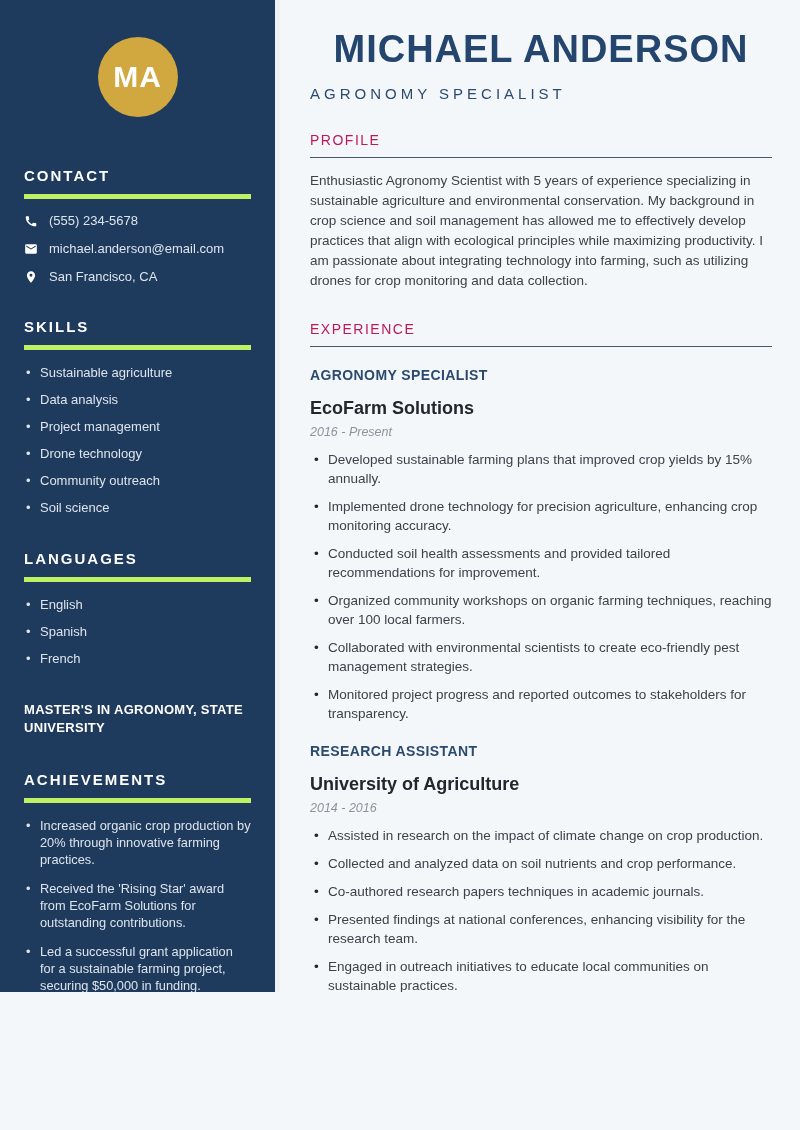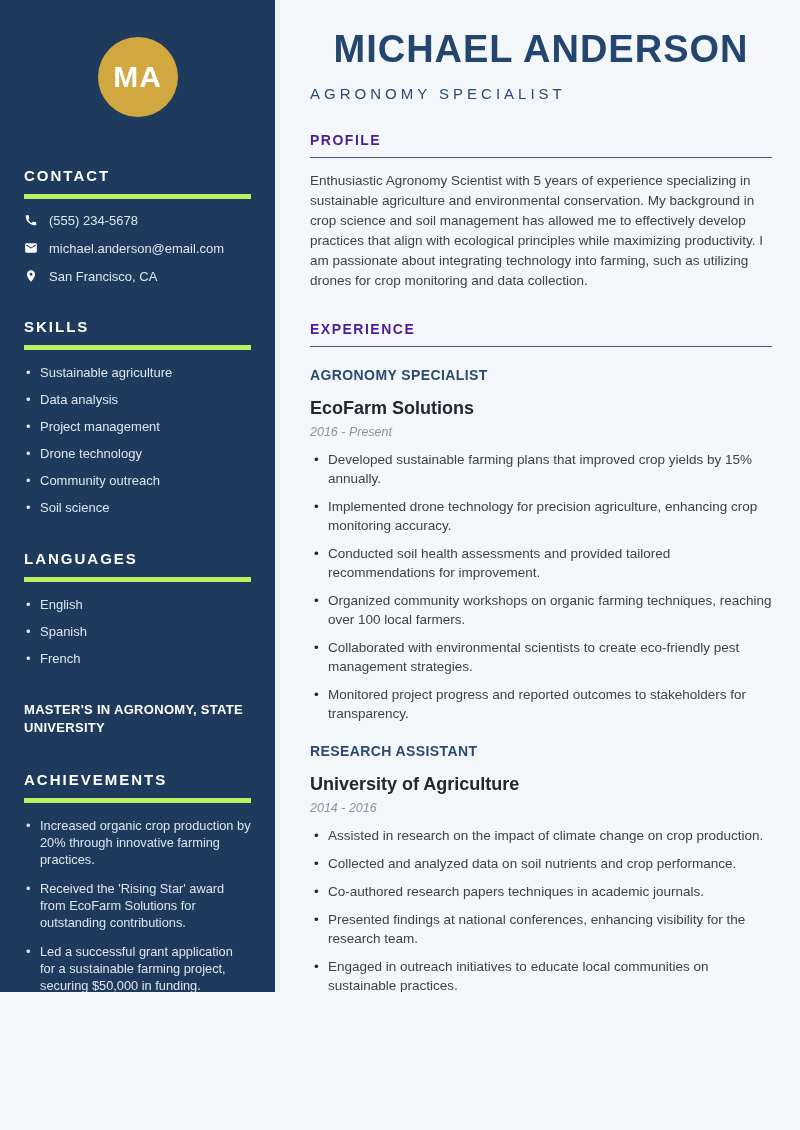--- a/index.html
+++ b/index.html
@@ -41,21 +41,21 @@
     color: #ffffff;
     font-size: 15px;
     font-weight: bold;
     letter-spacing: 2px;
     padding-bottom: 10px;
     border-bottom: 5px solid #bef264;
     margin-bottom: 14px;
   }
   .contact-row {
     display: flex;
-    align-items: flex-start;
+    align-items: flex-end;
     gap: 11px;
     margin-bottom: 13px;
     font-size: 13px;
   }
   .contact-row .cicon { width: 14px; height: 14px; flex-shrink: 0; display: inline-flex; }
   .cicon svg { width: 14px; height: 14px; fill: #ffffff; }
   .side-list { list-style: none; }
   .side-list li {
     font-size: 13px;
     margin-bottom: 10px;
@@ -93,23 +93,23 @@
   }
   .job-subtitle {
     color: #2b4a6f;
     font-size: 15px;
     letter-spacing: 4px;
     margin-top: 15px;
     font-weight: normal;
   }
   .main-section { margin-top: 30px; }
   .main-heading {
-    color: #4c1d95;
+    color: #be185d;
     font-size: 14px;
-    font-weight: bold;
+    font-weight: normal;
     letter-spacing: 1.5px;
     padding-bottom: 9px;
     border-bottom: 1px solid #4a5a6e;
   }
   .profile-text {
     margin-top: 13px;
     font-size: 13.5px;
     line-height: 20px;
     color: #3b4249;
   }

